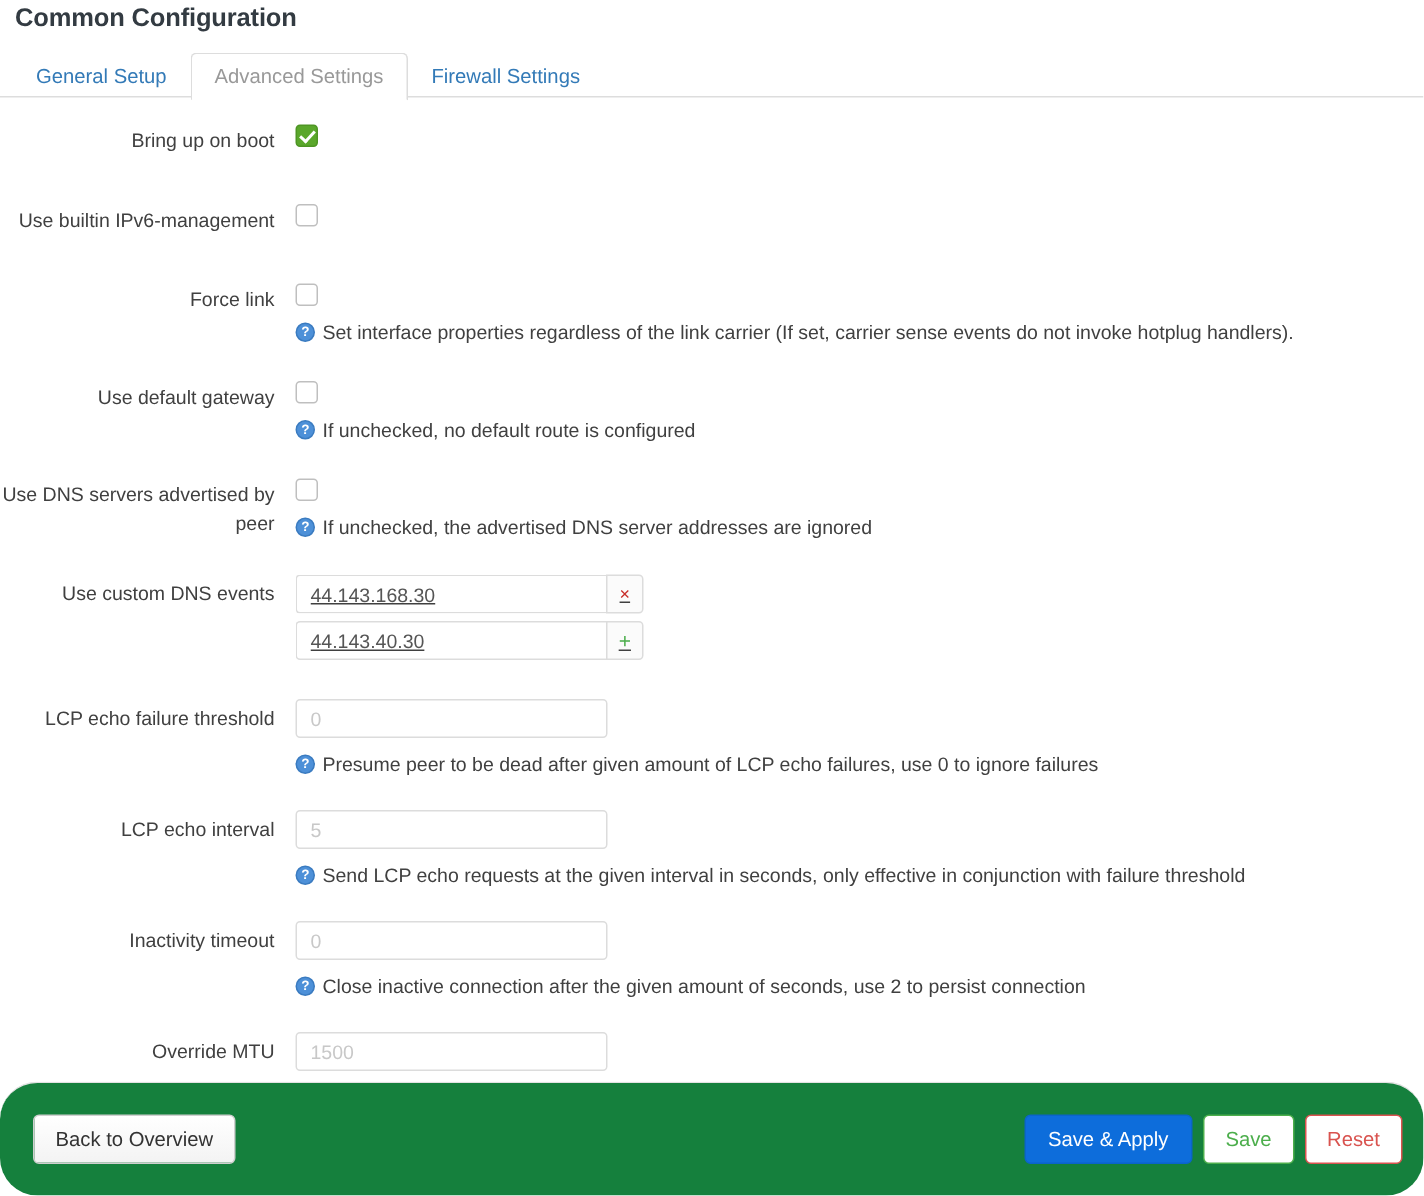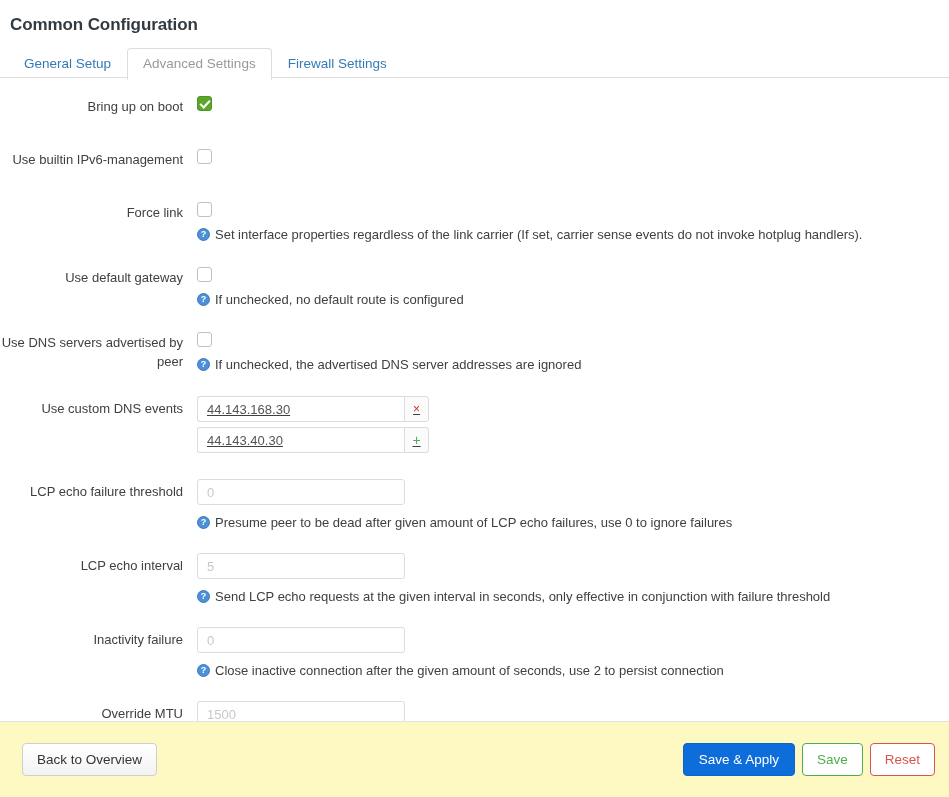--- a/index.html
+++ b/index.html
@@ -17,21 +17,21 @@
     position: relative;
     width: 949px;
     height: 797px;
     background: #ffffff;
   }
   
   .page-title {
     font-size: 17px;
     font-weight: bold;
     color: #333b42;
-    padding: 15px 0 0 10px;
+    padding: 2px 0 0 10px;
     margin: 0;
     letter-spacing: -0.1px;
   }
   
   .tabs {
     position: relative;
     margin-top: 12px;
     height: 31px;
     border-bottom: 1px solid #dddddd;
     padding-left: 8px;
@@ -176,25 +176,26 @@
   }
   .ig-btn.remove { color: #c9302c; }
   .ig-btn.add    { color: #4cae4c; font-size: 14px; }
   
   .footer {
     position: absolute;
     left: 0;
     right: 0;
     bottom: 0;
     height: 76px;
-    background: #fef9c3;
+    background: #15803d;
     border-top: 1px solid #e2e2e2;
     display: flex;
     align-items: center;
     padding: 0 14px 0 22px;
+    border-radius: 25px;
   }
   .btn {
     font-family: "Liberation Sans", sans-serif;
     font-size: 13.5px;
     border-radius: 4px;
     padding: 7px 14px;
     cursor: pointer;
     line-height: 17px;
     background: #ffffff;
   }
@@ -310,21 +311,21 @@
       <div class="row-field">
         <input class="txt" type="text" placeholder="5" style="">
         <div class="help">
           <span class="help-icon">?</span>
           <span>Send LCP echo requests at the given interval in seconds, only effective in conjunction with failure threshold</span>
         </div>
       </div>
     </div>
 
     <div class="form-row" style="margin-bottom:22px;">
-      <div class="row-label">Inactivity failure</div>
+      <div class="row-label">Inactivity timeout</div>
       <div class="row-field">
         <input class="txt" type="text" placeholder="0" style="">
         <div class="help">
           <span class="help-icon">?</span>
           <span>Close inactive connection after the given amount of seconds, use 2 to persist connection</span>
         </div>
       </div>
     </div>
 
     <div class="form-row">

